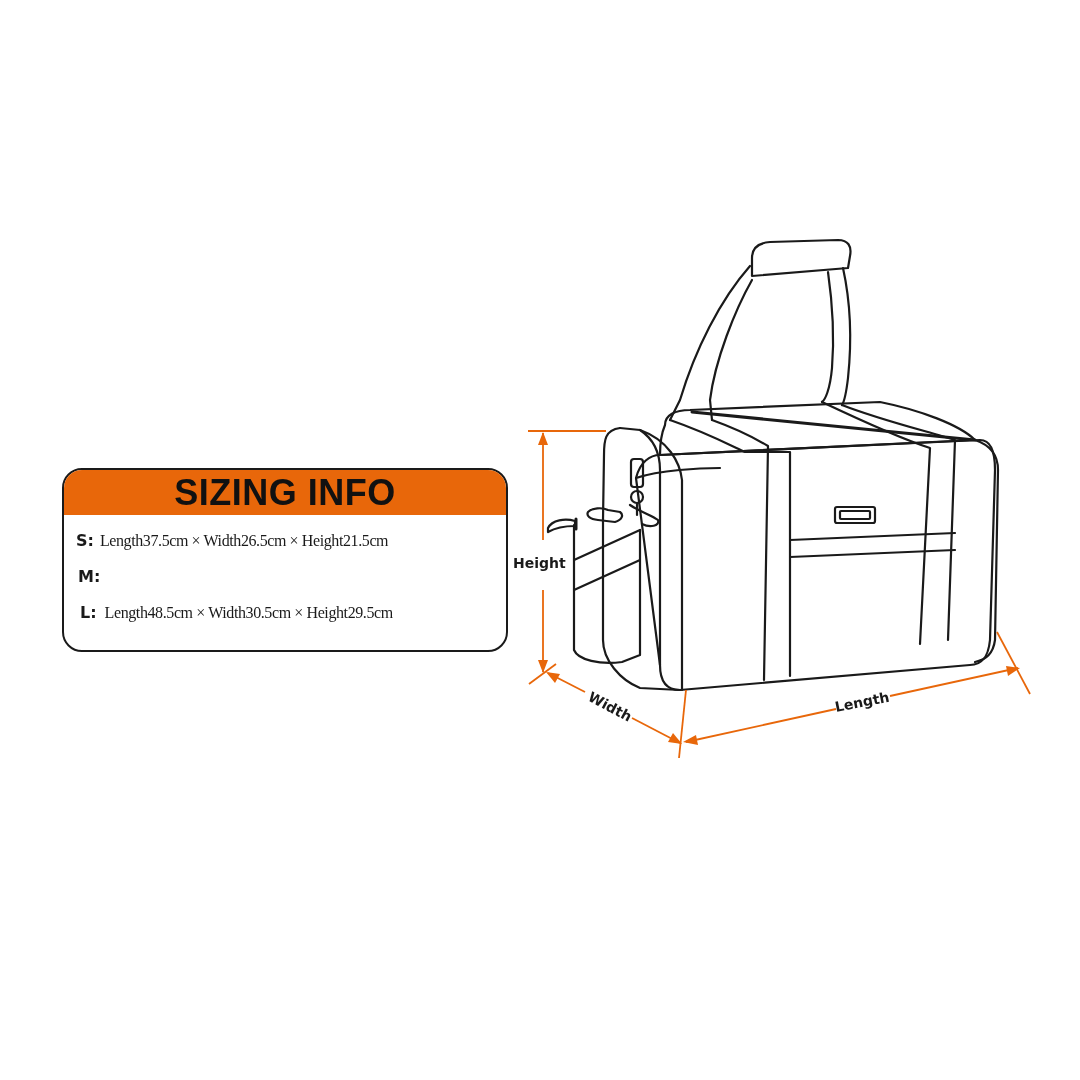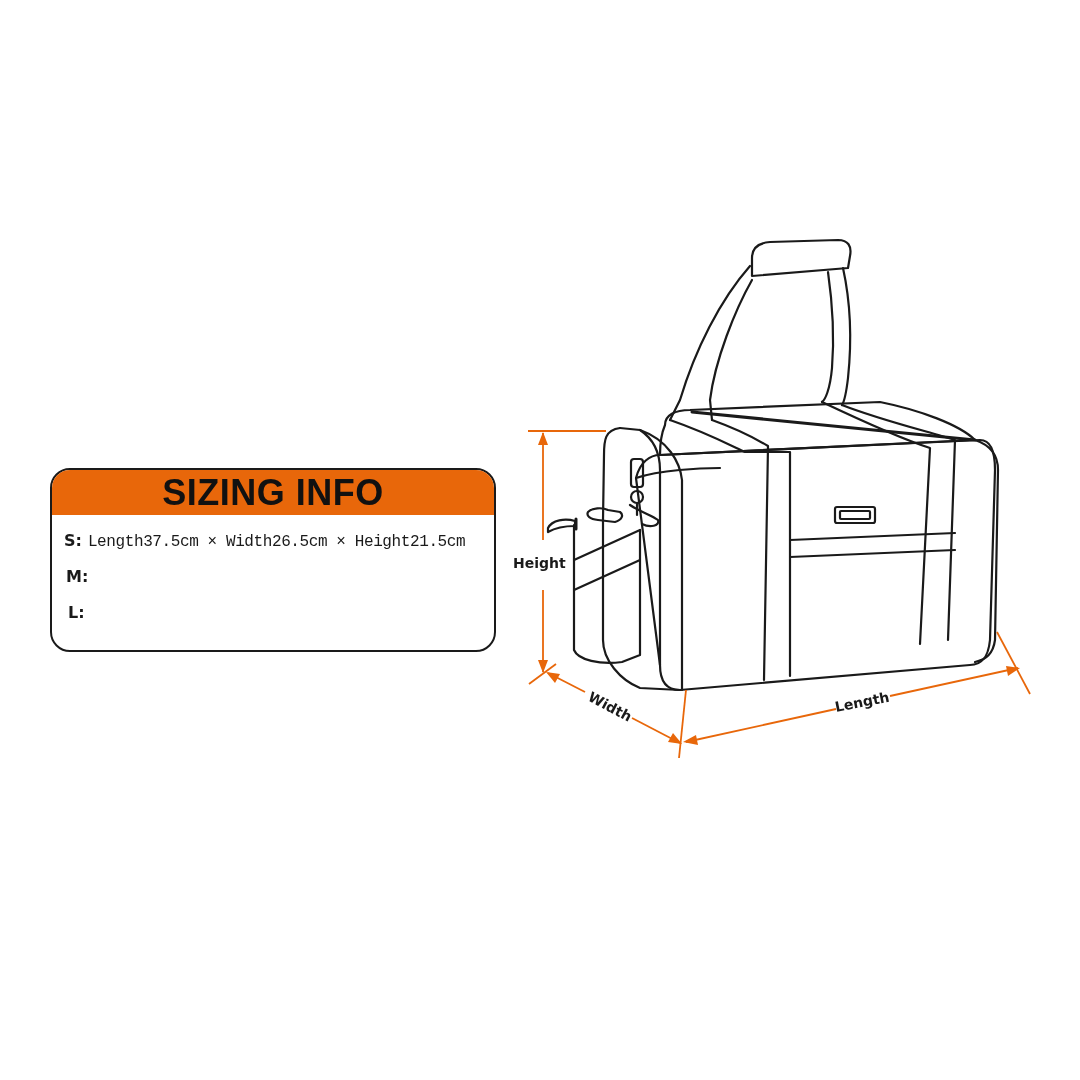--- a/index.html
+++ b/index.html
@@ -1,30 +1,30 @@
 <!DOCTYPE html>
 <html><head>
 <meta charset="utf-8">
 <style>
   html, body { margin: 0; padding: 0; background: #ffffff; }
   body { width: 1080px; height: 1080px; position: relative; overflow: hidden; font-family: "DejaVu Sans", sans-serif; }
   .sizing-box {
-    position: absolute; left: 50px; top: 468px; width: 442px; height: 180px;
+    position: absolute; left: 62px; top: 468px; width: 442px; height: 180px;
     border: 2px solid #1a1a1a; border-radius: 20px; overflow: hidden; background: #fff;
   }
   .sizing-header {
     height: 45px; background: #e8670a; display: flex; align-items: center; justify-content: center;
   }
   .sizing-title {
     font-family: "Liberation Sans", sans-serif; font-weight: bold; font-size: 36px; color: #111; letter-spacing: 0.5px;
   }
   .sizing-rows { padding-top: 16px; }
   .size-row { display: flex; align-items: baseline; height: 36px; font-size: 16px; color: #1a1a1a; white-space: nowrap; }
   .size-label { font-weight: bold; font-family: "DejaVu Sans", sans-serif; }
-  .size-value { font-family: Liberation Mono, monospace; letter-spacing: -0.4px; }
+  .size-value { font-family: Liberation Serif, serif; letter-spacing: -0.4px; }
   .row-s { padding-left: 12px; }
   .row-m { padding-left: 14px; }
   .row-l { padding-left: 16px; }
   .bag-svg { position: absolute; left: 0; top: 0; }
   .dim-text { font-family: "DejaVu Sans", sans-serif; font-weight: bold; font-size: 14px; fill: #1a1a1a; }
 </style>
 </head>
 <body>
 
 <div class="sizing-box">
@@ -37,20 +37,21 @@
       <span style="width:6px;display:inline-block"></span>
       <span class="size-value">Length37.5cm × Width26.5cm × Height21.5cm</span>
     </div>
     <div class="size-row row-m">
       <span class="size-label">M:</span>
       <span style="width:8px;display:inline-block"></span>
     </div>
     <div class="size-row row-l">
       <span class="size-label">L:</span>
       <span style="width:8px;display:inline-block"></span>
+      <span class="size-value">Length48.5cm × Width30.5cm × Height29.5cm</span>
     </div>
   </div>
 </div>
 
 <svg class="bag-svg" width="1080" height="1080" viewBox="0 0 1080 1080">
   <g fill="none" stroke="#1a1a1a" stroke-width="2.2" stroke-linejoin="round" stroke-linecap="round">
 
     <path d="M752 258 C752 248 758 243 770 242 L838 240 C848 240 852 246 850 256 L848 268 L752 276 Z" fill="#fff"></path>
 
     <path d="M828 272 C832 300 835 330 832 368 C830 390 825 400 822 402"></path>

